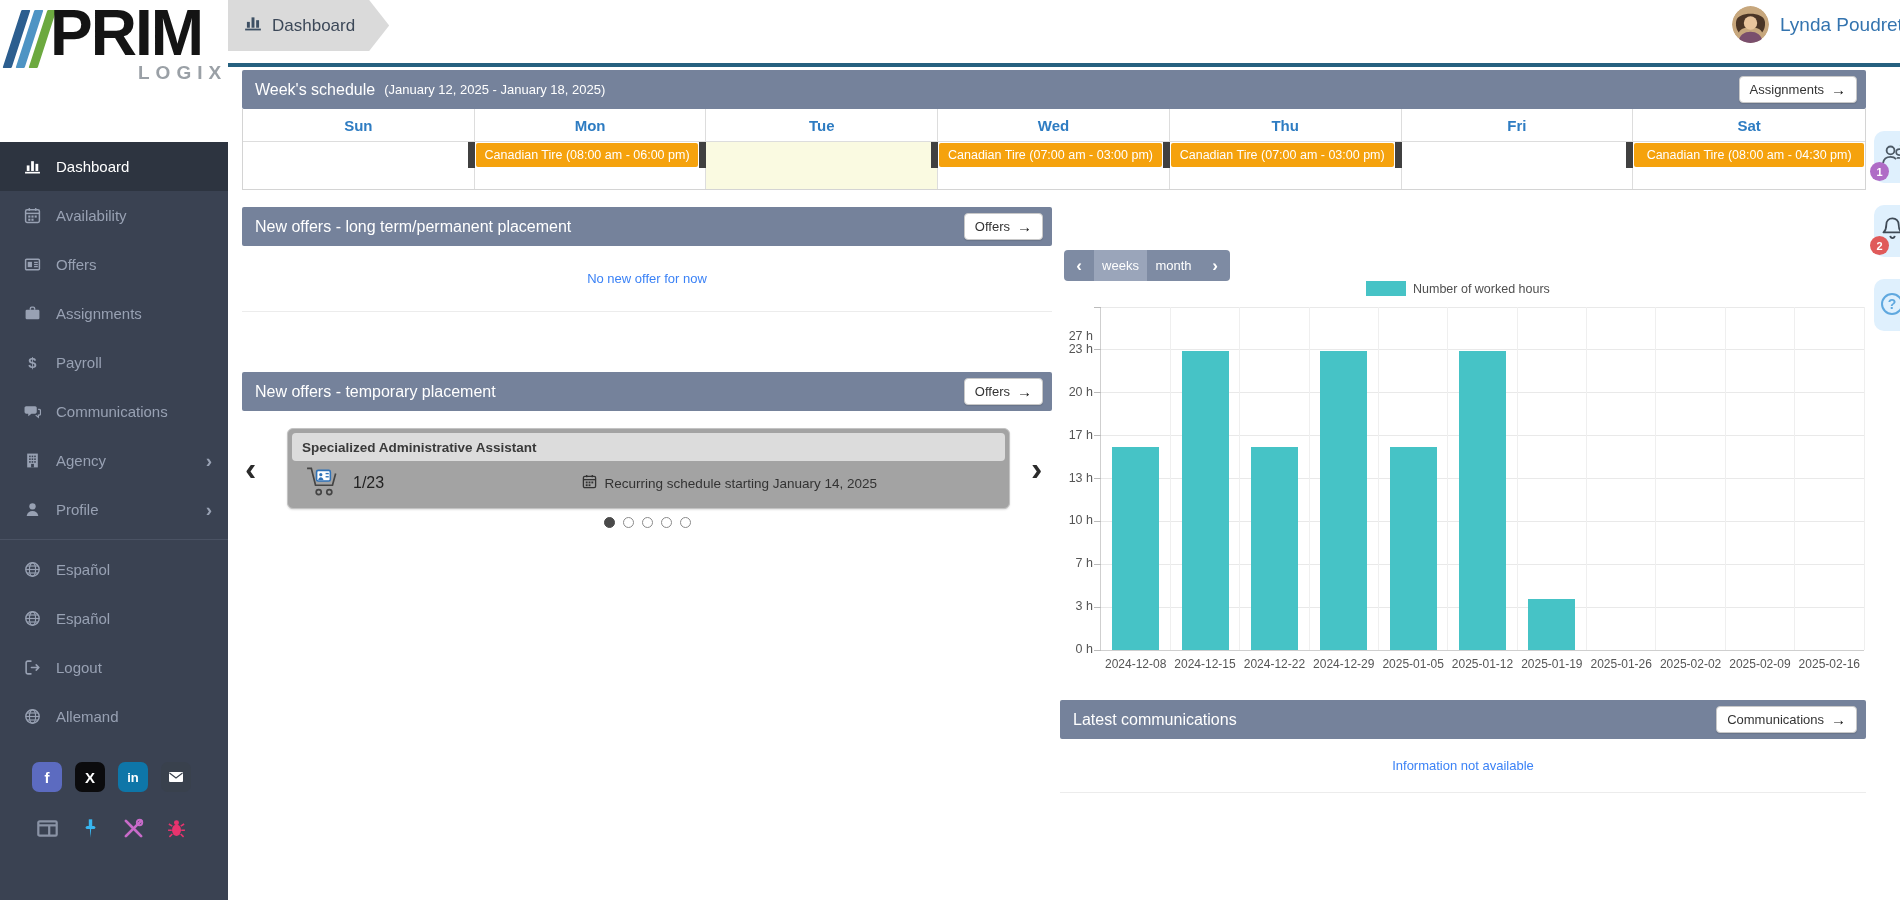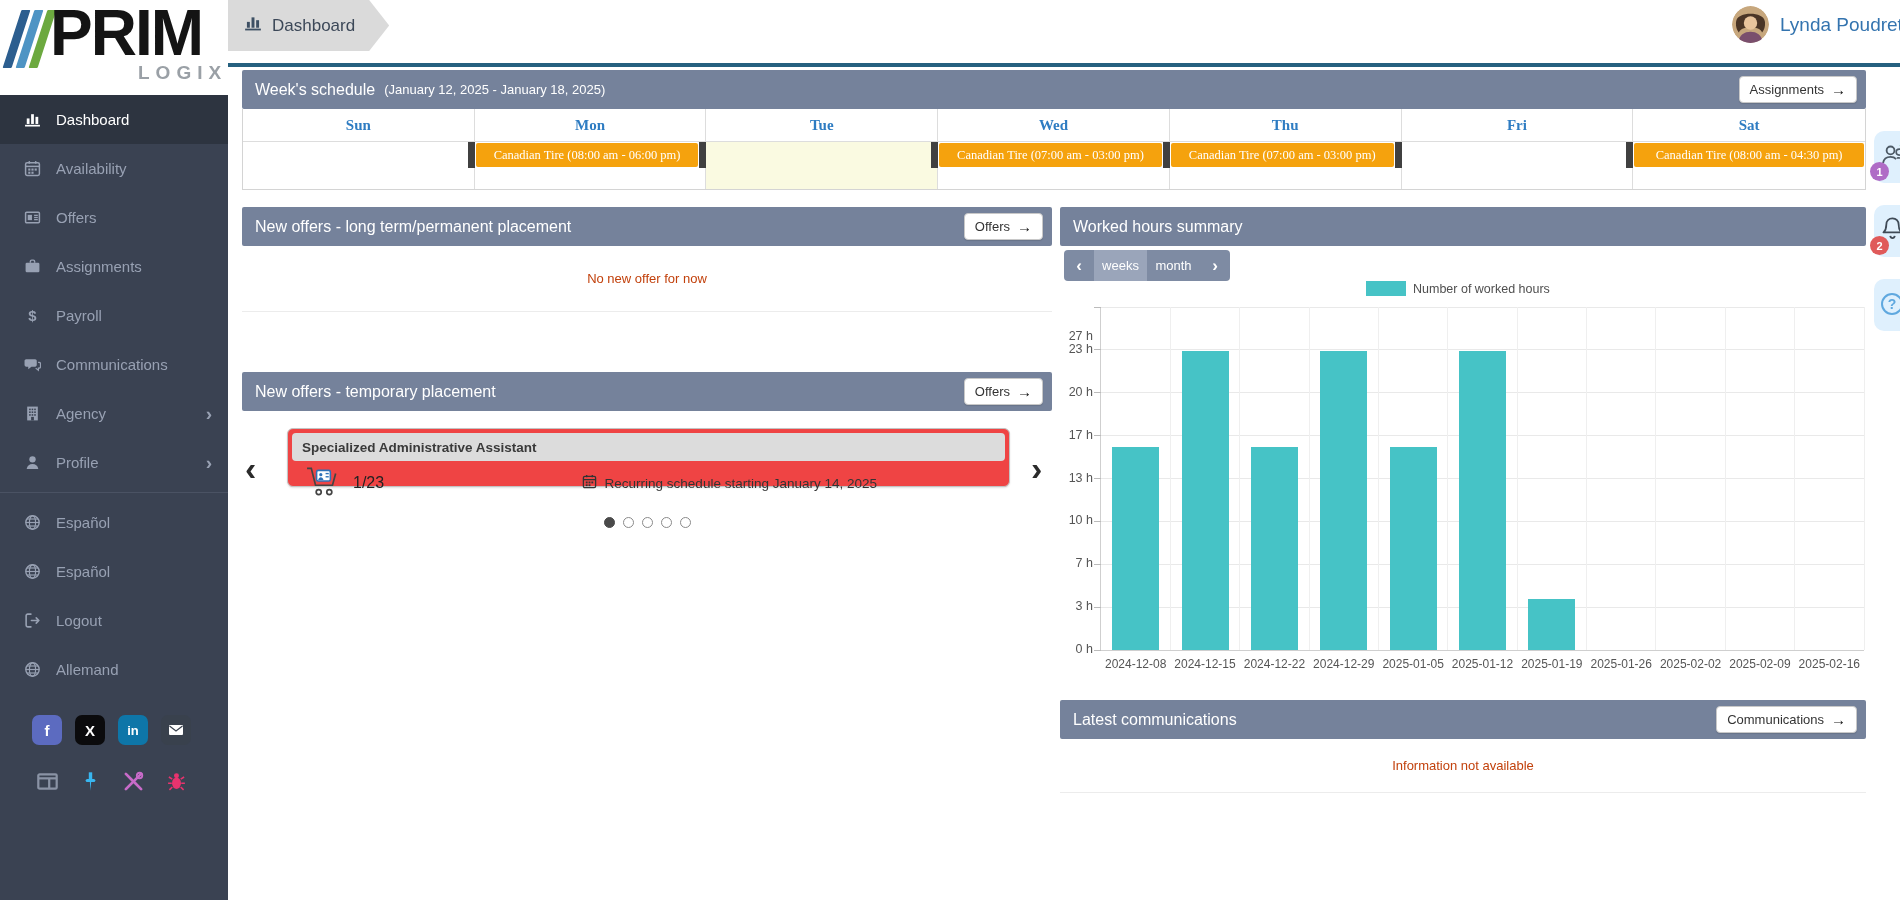--- a/index.html
+++ b/index.html
@@ -1,21 +1,21 @@
 <!DOCTYPE html>
 <html><head>
 <meta charset="utf-8">
 <style>
   html,body{margin:0;padding:0;}
   body{width:1900px;height:900px;overflow:hidden;background:#fff;
        font-family:"Liberation Sans",sans-serif;position:relative;}
 
   
   .sidebar{position:absolute;left:0;top:0;width:228px;height:900px;background:#3A4252;}
-  .logo-box{height:95px;background:#fff;position:relative;cursor:pointer;}
+  .logo-box{height:142px;background:#fff;position:relative;cursor:pointer;}
   .logo-stripes{position:absolute;left:12px;top:10px;height:58px;display:flex;gap:4px;}
   .logo-stripes i{display:block;width:9px;height:58px;transform:skewX(-18deg);border-radius:1px;}
   .logo-stripes i:nth-child(1){background:#2C5E8F;}
   .logo-stripes i:nth-child(2){background:#4E94C4;}
   .logo-stripes i:nth-child(3){background:#6CA93F;}
   .logo-text{position:absolute;left:50px;top:-4px;font-size:64px;font-weight:800;color:#141414;letter-spacing:-2px;}
   .logo-sub{position:absolute;left:138px;top:62px;font-size:19px;font-weight:bold;color:#9aa0a6;letter-spacing:6px;}
   .mi{height:49px;display:flex;align-items:center;gap:15px;padding:0 16px 0 23px;color:#98A1B3;font-size:15px;cursor:pointer;}
   .mi .ico{width:18px;height:18px;flex:0 0 18px;display:flex;align-items:center;justify-content:center;}
   .mi .ico svg{width:17px;height:17px;}
@@ -43,37 +43,37 @@
   .panel{position:absolute;background:#fff;}
   .panel-header{height:39px;background:#75829B;display:flex;align-items:center;gap:9px;padding:0 9px 0 13px;border-radius:2px;}
   .panel-title{color:#fff;font-size:16px;white-space:nowrap;}
   .panel-sub{color:#fff;font-size:13px;white-space:nowrap;}
   .hbtn{margin-left:auto;background:#fff;border:1px solid #c8c8c8;border-radius:4px;height:27px;
         padding:0 10px;font-size:13px;color:#333;display:flex;align-items:center;gap:7px;cursor:pointer;
         box-shadow:0 1px 1px rgba(0,0,0,.12);}
   .hbtn .arr{font-weight:bold;font-size:15px;color:#111;line-height:1;}
 
   
-  .sched-grid{display:grid;grid-template-columns:repeat(7,1fr);border:1px solid #d4d4d4;border-top:none;font-family:Liberation Serif, serif;}
+  .sched-grid{display:grid;grid-template-columns:repeat(7,1fr);border:1px solid #d4d4d4;border-top:none;}
   .day-head{height:32px;display:flex;align-items:center;justify-content:center;font-weight:bold;font-size:15px;
             color:#2E7CC2;border-right:1px solid #ddd;border-bottom:1px solid #ddd;}
   .day-body{height:26px;border-right:7px solid #404040;padding:1px;box-sizing:border-box;}
   .day-foot{height:21px;border-right:1px solid #ddd;}
   .nbr{border-right:none !important;}
   .hl{background:#FAFAE1;}
   .badge{height:100%;background:#F5A20D;color:#fff;font-size:12.5px;display:flex;align-items:center;
          justify-content:center;border-radius:2px;white-space:nowrap;overflow:hidden;cursor:pointer;}
 
   
-  .empty-body{height:65px;display:flex;align-items:center;justify-content:center;font-size:13px;color:#c2410c;
+  .empty-body{height:65px;display:flex;align-items:center;justify-content:center;font-size:13px;color:#3b82f6;
               border-bottom:1px solid #ececec;}
   #p-temp .body{position:relative;height:130px;}
   .car-arrow{position:absolute;font-size:34px;font-weight:900;color:#2b2b2b;line-height:26px;cursor:pointer;user-select:none;}
-  .card{position:absolute;left:45px;top:17px;width:723px;height:59px;border:1px solid #c3c3c3;border-radius:6px;
-        box-shadow:0 1px 2px rgba(0,0,0,.12);background:#ef4444;box-sizing:border-box;cursor:pointer;}
+  .card{position:absolute;left:45px;top:17px;width:723px;height:81px;border:1px solid #c3c3c3;border-radius:6px;
+        box-shadow:0 1px 2px rgba(0,0,0,.12);background:#a3a3a3;box-sizing:border-box;cursor:pointer;}
   .card-head{margin:4px 4px 2px 4px;height:28px;background:#DCDCDC;border-radius:4px;display:flex;align-items:center;
              padding:0 10px;font-weight:bold;font-size:13.5px;color:#3a3a3a;}
   .card-body{display:flex;align-items:center;padding:3px 14px 0 18px;gap:11px;}
   .count{font-size:16px;color:#222;}
   .sched-info{margin-left:auto;margin-right:118px;display:flex;align-items:center;gap:8px;font-size:13.5px;color:#333;}
   .dots{position:absolute;left:0;right:0;top:106px;display:flex;justify-content:center;gap:8px;}
   .dot{width:11px;height:11px;border-radius:50%;box-sizing:border-box;border:1.5px solid #8a8a8a;background:#fff;cursor:pointer;}
   .dot.on{background:#4a4a4a;border-color:#4a4a4a;}
 
   
@@ -432,23 +432,20 @@
         <span class="dot on"></span>
         <span class="dot"></span>
         <span class="dot"></span>
         <span class="dot"></span>
         <span class="dot"></span>
       </div>
   </div>
 </section>
 
 <section class="panel" id="p-worked" style="left:1060px;top:207px;width:806px;">
-  <div class="panel-header">
-    <span class="panel-title">Worked hours summary</span>
-  </div>
   <div class="nav-seg">
     <span class="seg chev">‹</span>
     <span class="seg lbl sel">weeks</span>
     <span class="seg lbl">month</span>
     <span class="seg chev">›</span>
   </div>
   <div class="legend">
     <span class="sw"></span>
     <span class="lt">Number of worked hours</span>
   </div>

